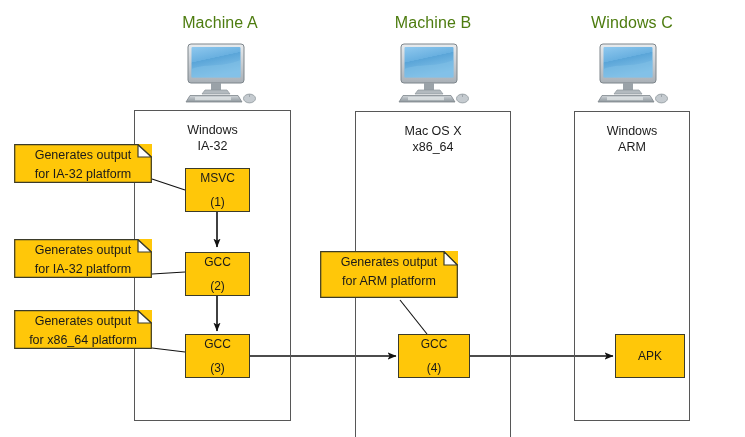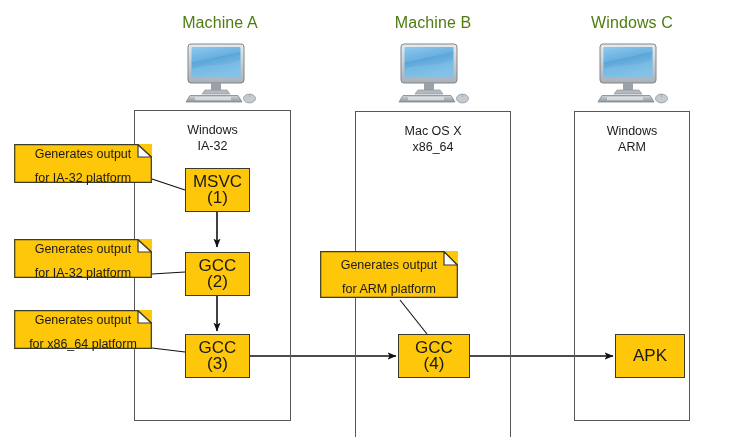--- a/index.html
+++ b/index.html
@@ -65,38 +65,37 @@
   
   .node-box {
     position: absolute;
     background: #FFC709;
     border: 1.4px solid #3b3b2a;
     box-sizing: border-box;
     display: flex;
     flex-direction: column;
     align-items: center;
     justify-content: center;
-    font-size: 17px;
-    line-height: 16px;
+    font-size: 12px;
+    line-height: 24px;
     color: #1a1a1a;
     text-align: center;
     white-space: pre-line;
   }
 
   
   .note {
     position: absolute;
     background: #FFC709;
     box-sizing: border-box;
     font-size: 12.5px;
-    line-height: 24px;
+    line-height: 19px;
     color: #1a1a1a;
     text-align: center;
     display: flex;
-    align-items: center;
     justify-content: center;
     white-space: pre-line;
     border: none;
   }
   .note .note-shape {
     position: absolute;
     left: 0; top: 0;
     width: 100%;
     height: 100%;
   }

